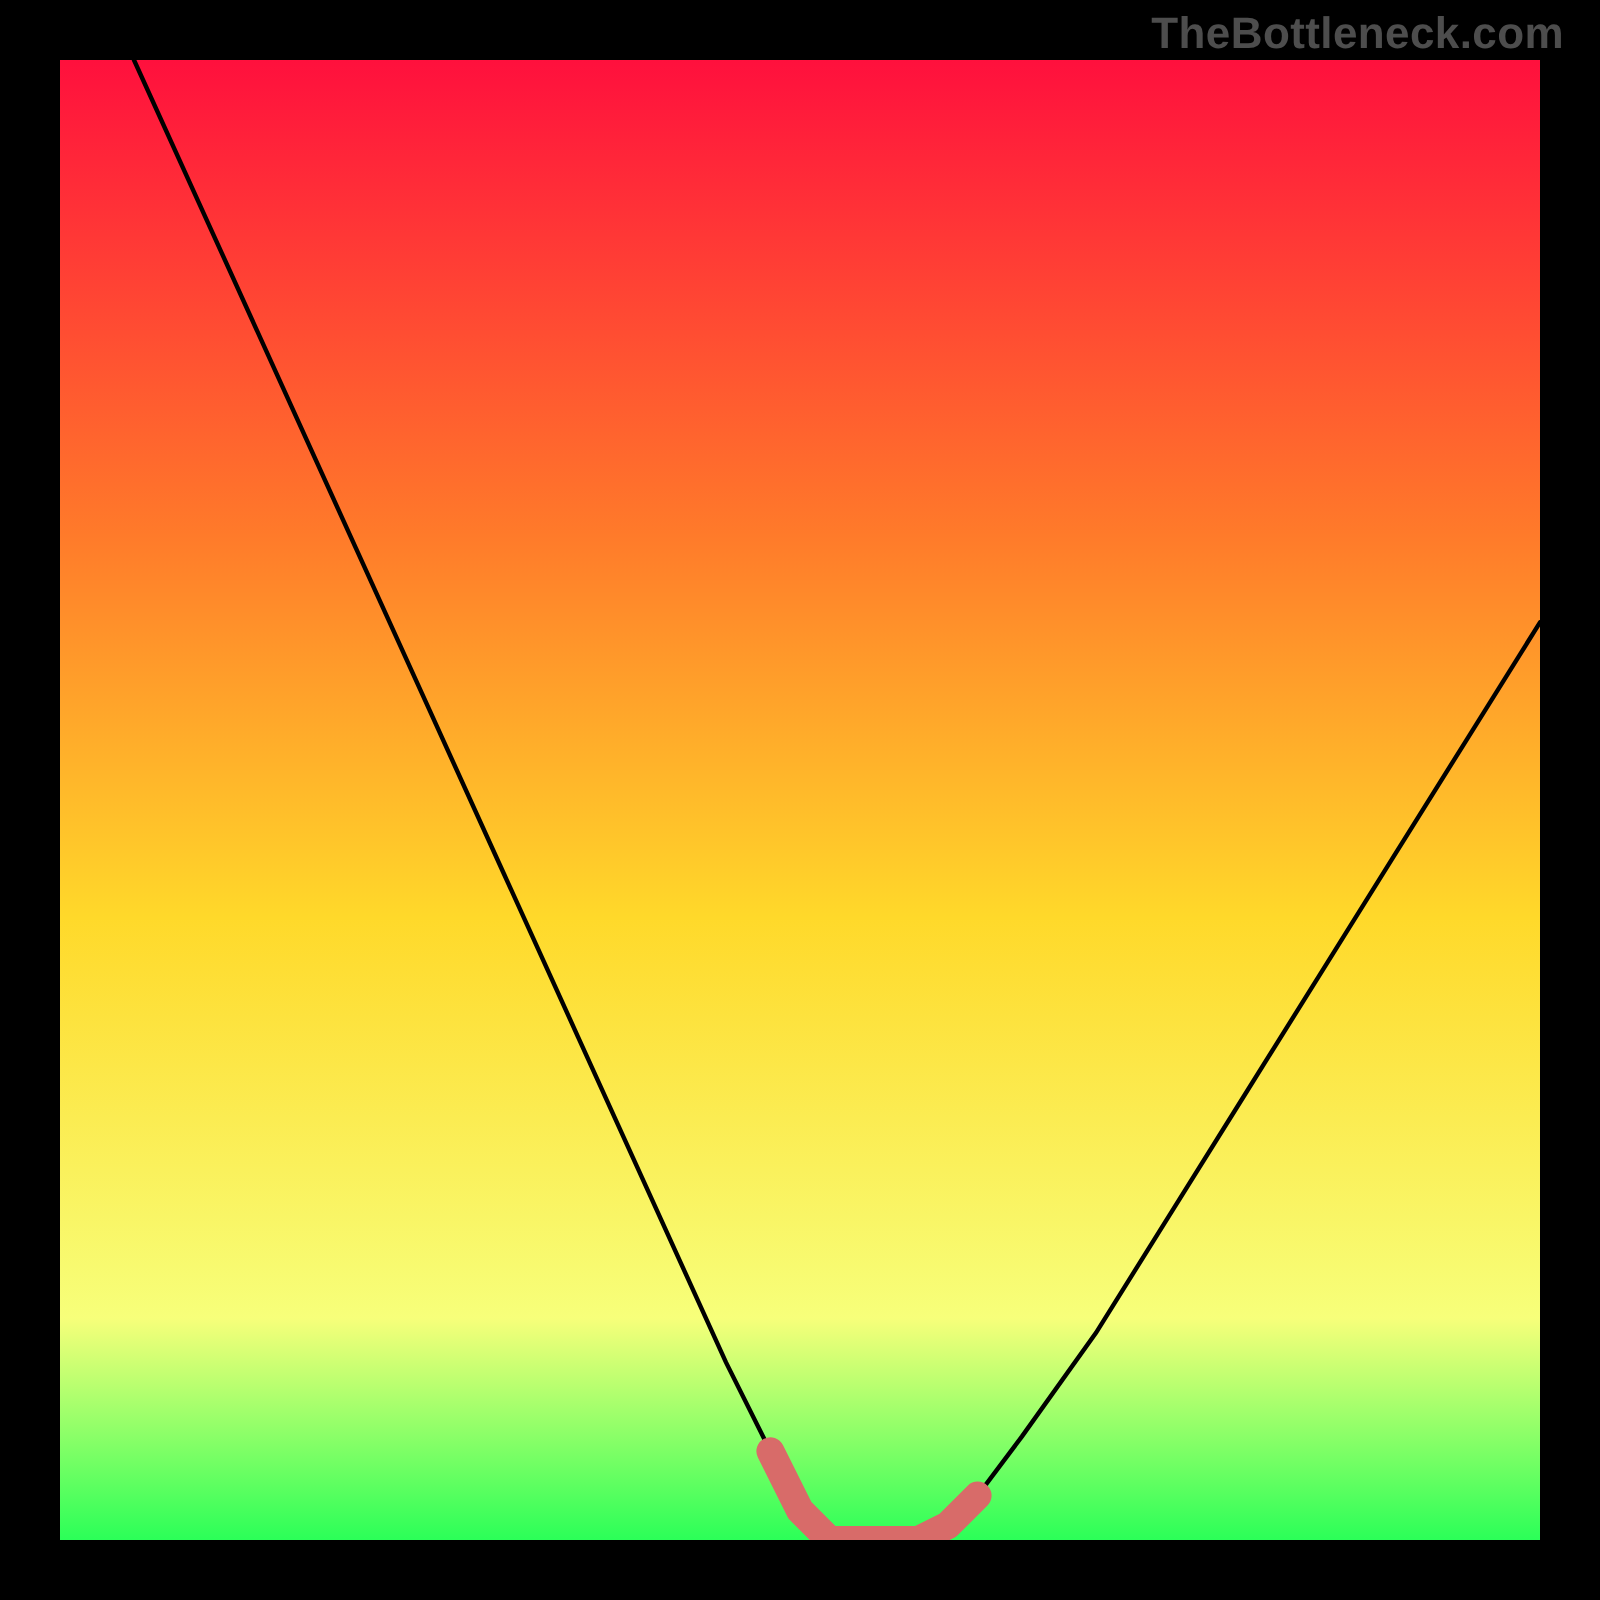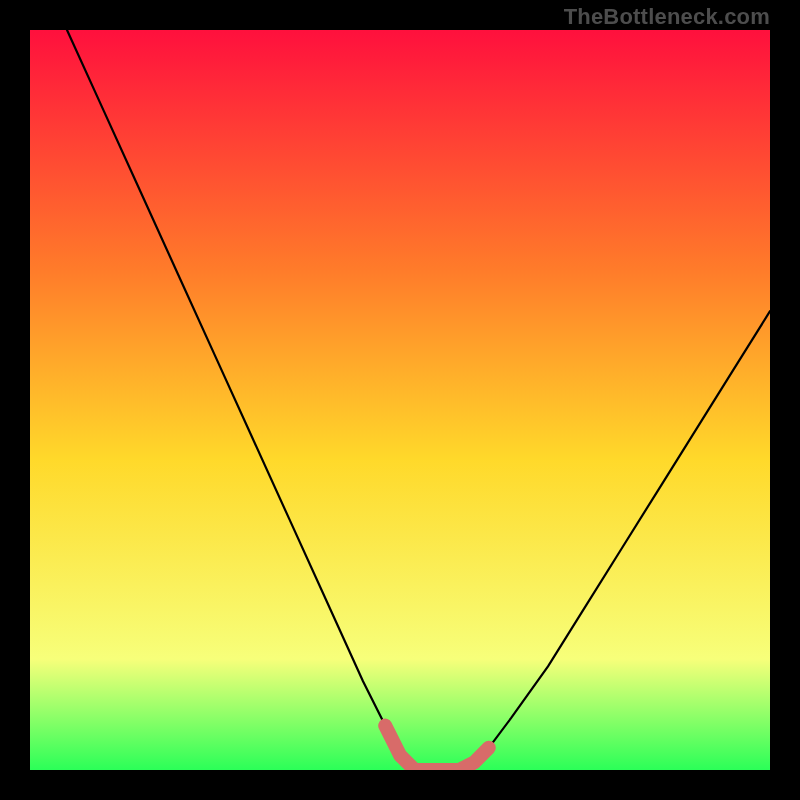--- a/index.html
+++ b/index.html
@@ -13,21 +13,21 @@
   }
   .outer {
     position: relative;
     width: 800px;
     height: 800px;
     background: #000;
   }
   .watermark {
     position: absolute;
     top: 4px;
-    right: 30px;
+    right: 18px;
     color: #4d4d4d;
     font-size: 22px;
     font-weight: 600;
     letter-spacing: 0.2px;
     z-index: 10;
   }
   .plot-area {
     position: absolute;
     left: 30px;
     top: 30px;

